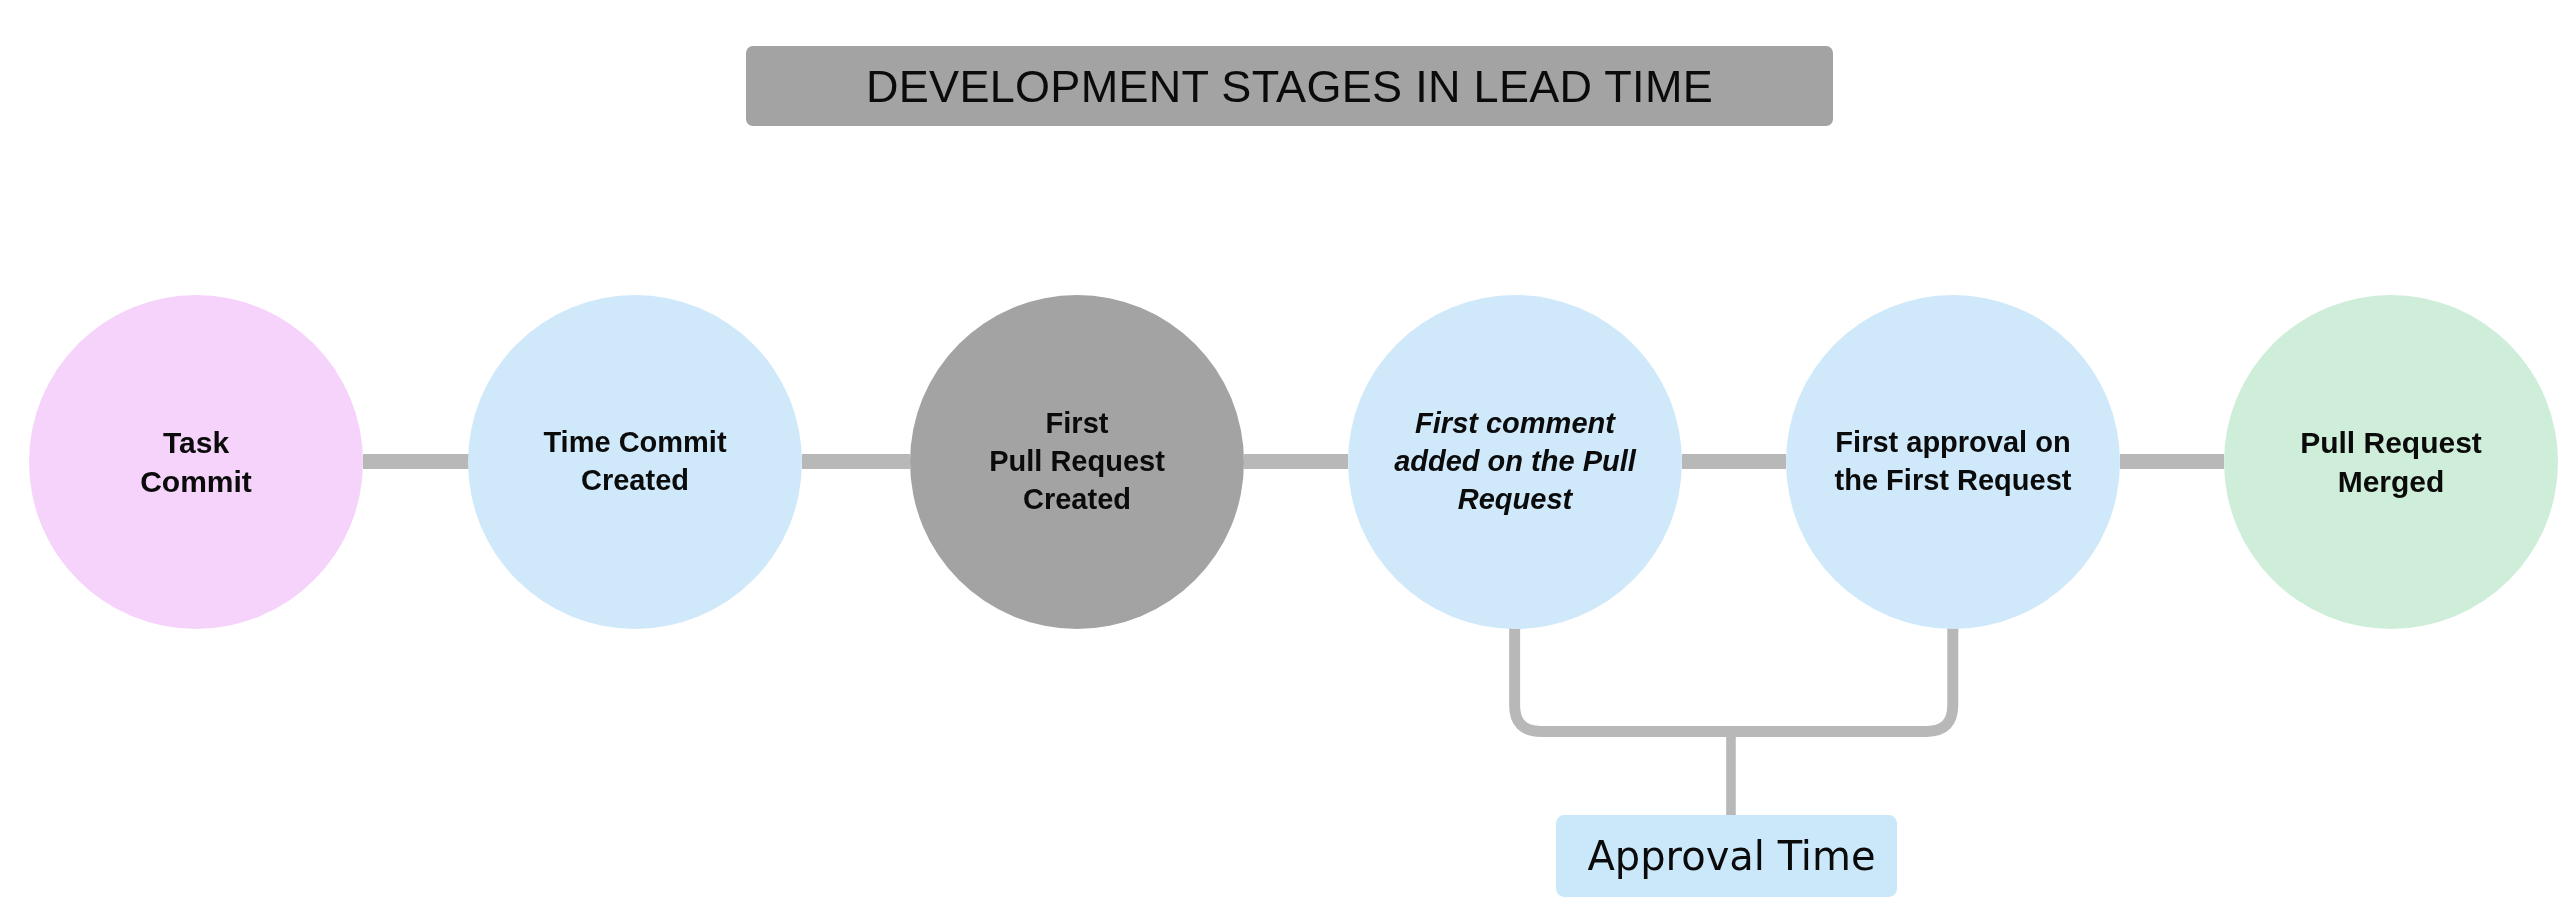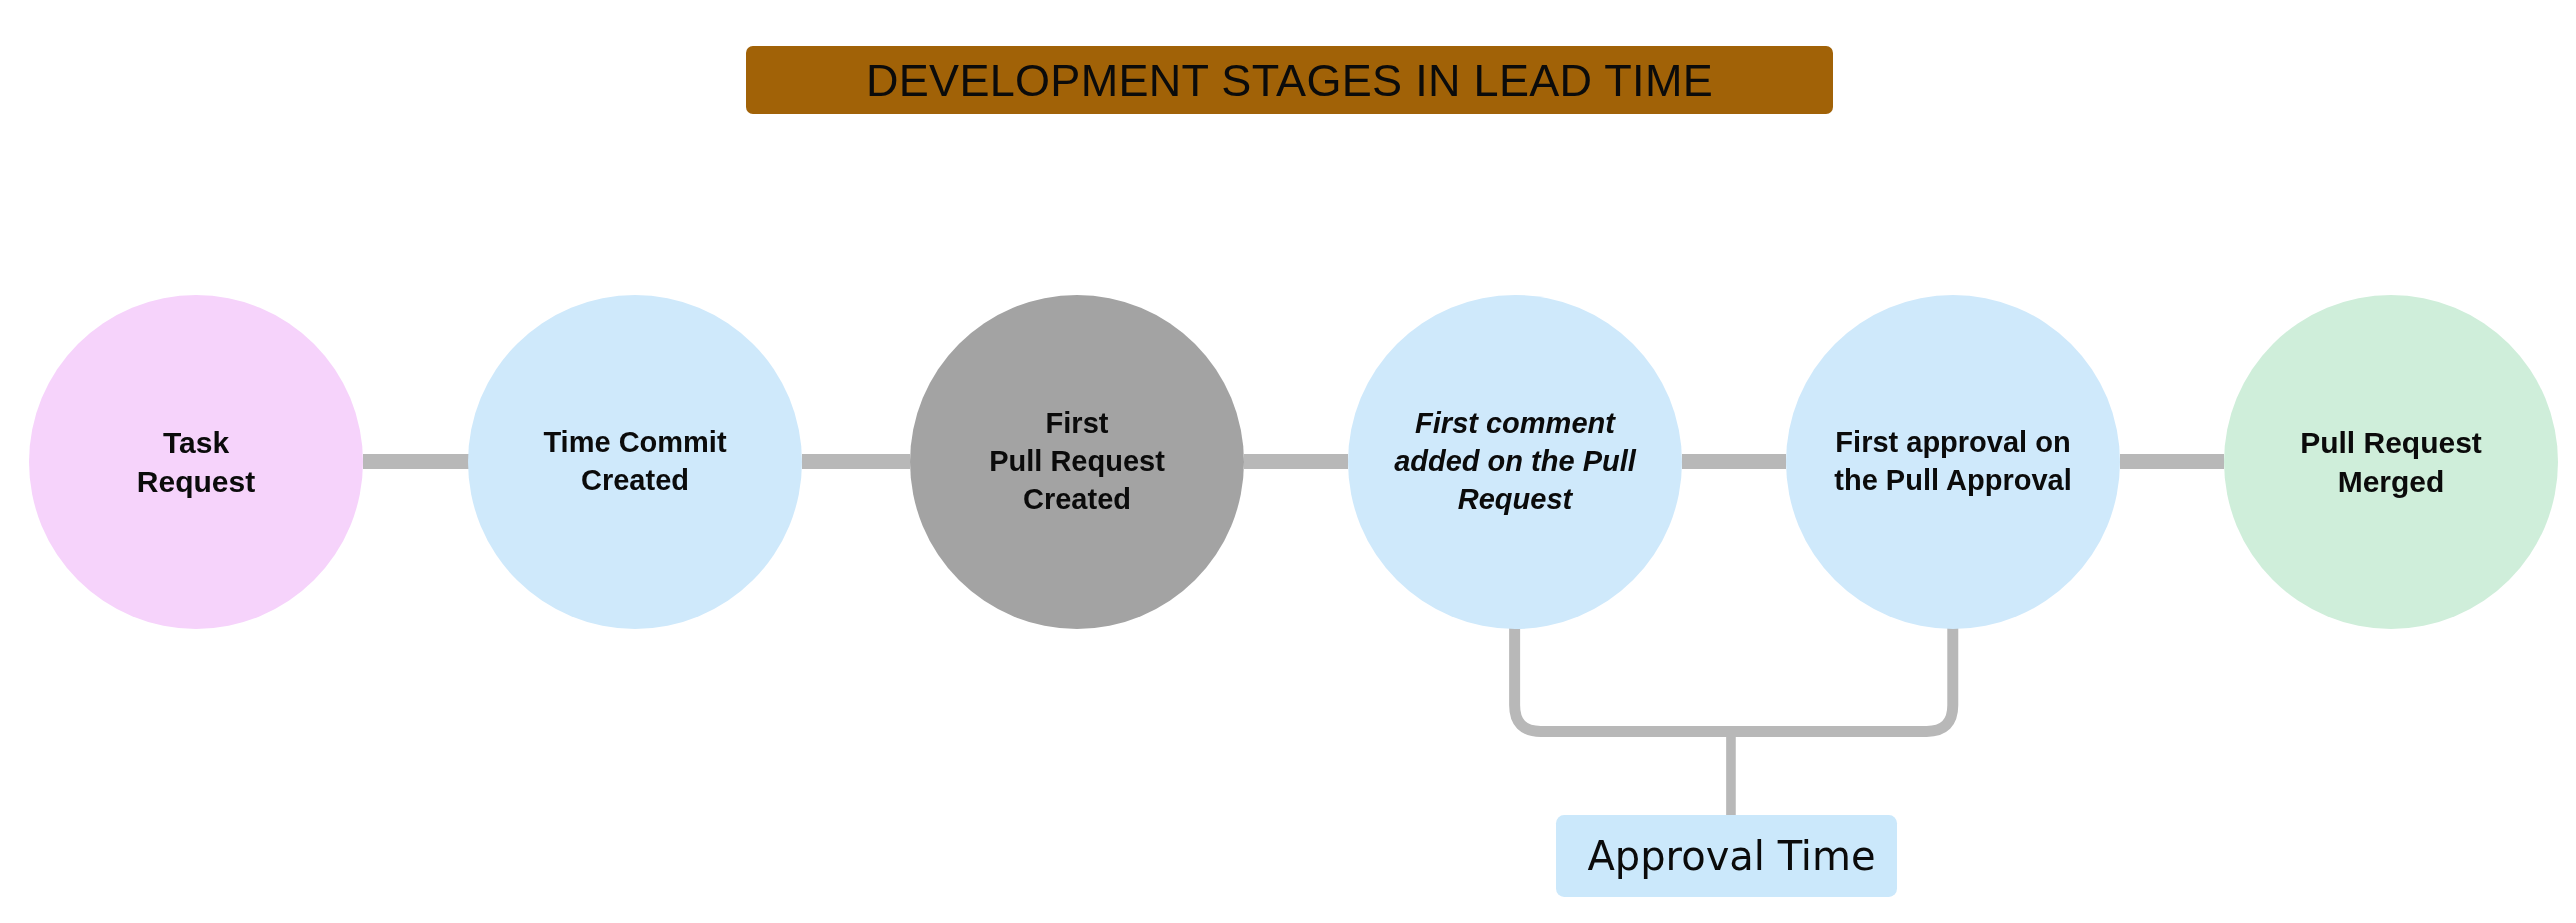--- a/index.html
+++ b/index.html
@@ -19,22 +19,22 @@
     height: 923px;
     background: #ffffff;
   }
 
   
   #title-box {
     position: absolute;
     left: 746px;
     top: 46px;
     width: 1087px;
-    height: 68px;
-    background: #a16207;
+    height: 80px;
+    background: #a3a3a3;
     border-radius: 6.9px;
     display: flex;
     align-items: center;
     justify-content: center;
     box-sizing: border-box;
   }
   #title-text {
     font-family: "Liberation Sans", sans-serif;
     font-size: 45px;
     font-weight: 400;
@@ -127,21 +127,21 @@
              L 2205 1027
              Q 2205 1065 2243 1065
              L 2805 1065
              Q 2843 1065 2843 1027
              L 2843 910" fill="none" stroke="#b8b8b8" stroke-width="16" stroke-linecap="butt"></path>
     <path d="M 2520 1065 L 2520 1192" fill="none" stroke="#b8b8b8" stroke-width="14" stroke-linecap="butt"></path>
   </svg>
 
   <div class="stage" style="left:29px; top:295px; width:334px; height:334px; background:#f6d3fb;">
     <span class="stage-label" style="font-size:30px;">Task
-Request</span>
+Commit</span>
   </div>
 
   <div class="stage" style="left:468px; top:295px; width:334px; height:334px; background:#cfe9fb;">
     <span class="stage-label" style="font-size:29px;">Time Commit
 Created</span>
   </div>
 
   <div class="stage" style="left:910px; top:295px; width:334px; height:334px; background:#a3a3a3;">
     <span class="stage-label" style="font-size:29px;">First
 Pull Request
@@ -149,21 +149,21 @@
   </div>
 
   <div class="stage" style="left:1348px; top:295px; width:334px; height:334px; background:#cfe9fb;">
     <span class="stage-label" style="font-size:29px;font-style:italic;">First comment
 added on the Pull
 Request</span>
   </div>
 
   <div class="stage" style="left:1786px; top:295px; width:334px; height:334px; background:#cfe9fb;">
     <span class="stage-label" style="font-size:29px;">First approval on
-the Pull Approval</span>
+the First Request</span>
   </div>
 
   <div class="stage" style="left:2224px; top:295px; width:334px; height:334px; background:#cfeeda;">
     <span class="stage-label" style="font-size:30px;">Pull Request
 Merged</span>
   </div>
 
   <div id="approval-label-box">
     <span id="approval-label-text">Approval Time</span>
   </div>

